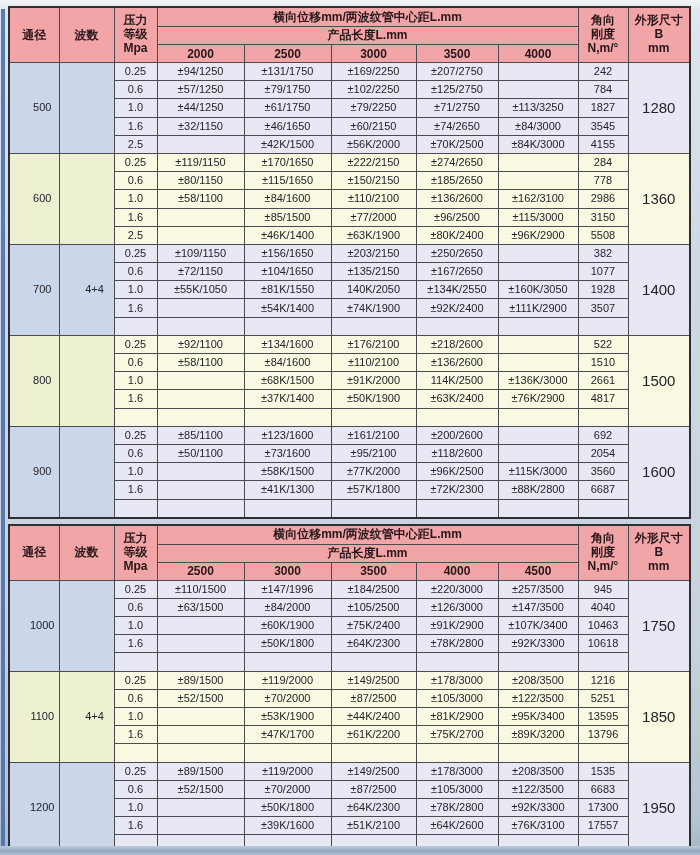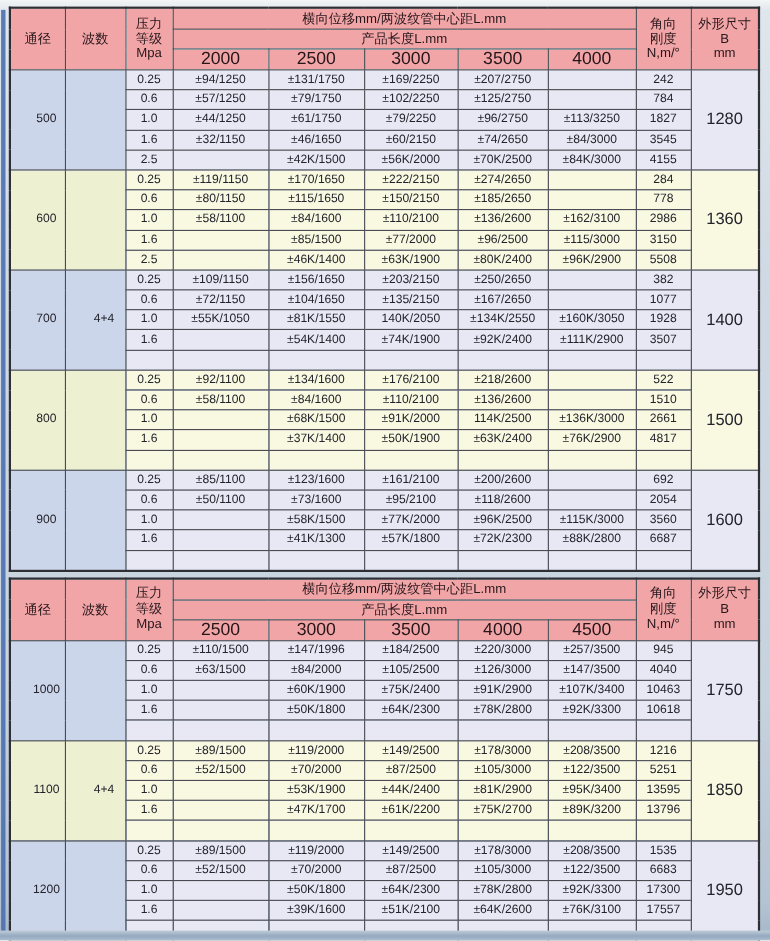--- a/index.html
+++ b/index.html
@@ -5,25 +5,25 @@
   html,body{margin:0;padding:0;}
   body{width:700px;height:855px;font-family:"Liberation Sans","DejaVu Sans",sans-serif;}
   .page{position:relative;width:700px;height:855px;overflow:hidden;
     background:linear-gradient(180deg,#f3f5f6 0px,#dfe6ec 10px,#cfd9e3 30%,#c6d2dd 75%,#b4c3d2 96%,#a3b6c8 100%);}
   .edge-left{position:absolute;left:1px;top:9px;bottom:8px;width:4px;background:#4b6fae;opacity:.9;}
   .edge-bottom{position:absolute;left:0;right:0;bottom:0;height:9px;
     background:linear-gradient(180deg,#bfccd8 0,#93a9be 55%,#aebfd0 100%);}
   .sheet{position:absolute;left:8px;top:6px;}
   table{border-collapse:collapse;table-layout:fixed;width:681px;border:2px solid #2e2e34;margin-bottom:5px;}
   th,td{border:1px solid #4a4a50;text-align:center;vertical-align:middle;padding:0;overflow:hidden;}
-  th{background:#f2a5a7;font-weight:normal;color:#26161a;font-size:12px;white-space:nowrap;}
+  th{background:#f2a5a7;font-weight:bold;color:#26161a;font-size:12px;white-space:nowrap;}
   th.ml{white-space:pre-line;line-height:1.15;}
   tr.h1 th{height:18px;}
   tr.h2 th{height:16px;}
-  tr.h3 th{height:17px;font-size:16px;}
+  tr.h3 th{height:17px;font-size:12px;}
   td{font-size:11px;color:#23232b;height:17.2px;line-height:1;white-space:nowrap;}
   .blue-id{background:#ccd6ea;}
   .blue-cell{background:#e7e8f3;}
   .yellow-id{background:#eef0d2;}
   .yellow-cell{background:#f9f9e1;}
   td.idc{font-size:11px;padding-left:16px;}
   td.dim{font-size:15px;}
 </style>
 </head>
 <body>
@@ -90,21 +90,21 @@
             <td class="blue-cell">±102/2250</td>
             <td class="blue-cell">±125/2750</td>
             <td class="blue-cell"></td>
             <td class="blue-cell">784</td>
           </tr>
           <tr>
             <td class="blue-cell">1.0</td>
             <td class="blue-cell">±44/1250</td>
             <td class="blue-cell">±61/1750</td>
             <td class="blue-cell">±79/2250</td>
-            <td class="blue-cell">±96/2750</td>
+            <td class="blue-cell">±71/2750</td>
             <td class="blue-cell">±113/3250</td>
             <td class="blue-cell">1827</td>
           </tr>
           <tr>
             <td class="blue-cell">1.6</td>
             <td class="blue-cell">±32/1150</td>
             <td class="blue-cell">±46/1650</td>
             <td class="blue-cell">±60/2150</td>
             <td class="blue-cell">±74/2650</td>
             <td class="blue-cell">±84/3000</td>

